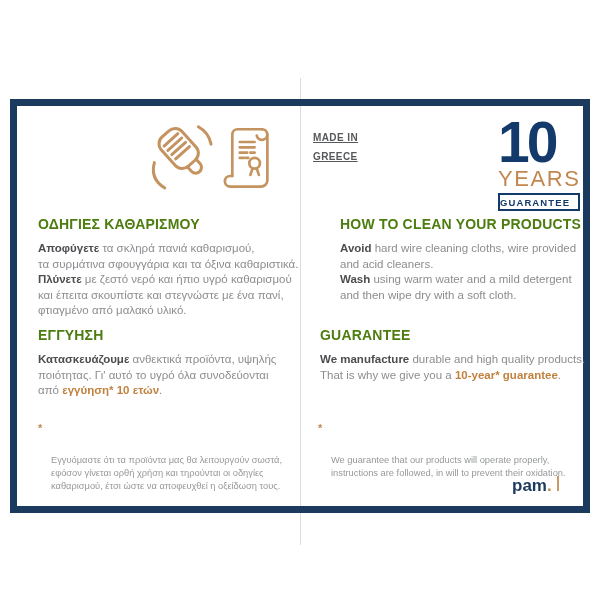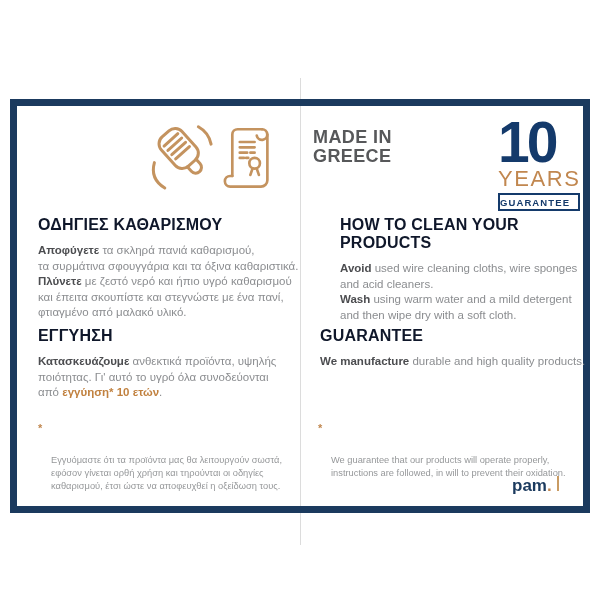--- a/index.html
+++ b/index.html
@@ -6,30 +6,30 @@
   body{
     width:600px;height:600px;position:relative;background:#ffffff;
     font-family:"Liberation Sans","DejaVu Sans",sans-serif;
     overflow:hidden;
   }
   .fold-line{position:absolute;left:300px;top:78px;width:1px;height:467px;background:#dcdcdc;}
   .frame{position:absolute;left:10px;top:99px;width:580px;height:414px;
          border:7px solid #1b3a5e;box-sizing:border-box;}
   
   .icon{position:absolute;}
-  .madein{position:absolute;left:313px;top:128px;font-size:18px;font-weight:bold;
-          color:#57585a;line-height:19px;letter-spacing:.4px;}
+  .madein{position:absolute;left:313px;top:128px;font-size:10px;font-weight:bold;
+          color:#57585a;line-height:19px;letter-spacing:.4px;text-decoration:underline;}
   .badge{position:absolute;left:498px;top:116px;width:82px;text-align:left;}
   .badge .ten{font-size:57px;line-height:52px;font-weight:800;color:#143a6b;letter-spacing:-3px;display:block;}
   .badge .years{display:block;font-size:22px;line-height:22px;color:#c1874f;letter-spacing:1.6px;font-weight:500;margin-top:0px;}
   .badge .gbox{display:block;margin-top:3px;border:2px solid #143a6b;color:#143a6b;
           font-size:9.5px;font-weight:bold;letter-spacing:1.1px;padding:2px 0 1px;}
   
   .sec{position:absolute;width:258px;}
-  .sec h3{margin:0 0 9px 0;font-size:16px;color:#0f172a;letter-spacing:.2px;font-weight:bold;}
+  .sec h3{margin:0 0 9px 0;font-size:14px;color:#4d7c0f;letter-spacing:.2px;font-weight:bold;}
   .line{font-size:11.5px;line-height:15.5px;color:#8b8d90;white-space:nowrap;}
   .line .b{color:#4c4d50;font-weight:bold;}
   .line .a{color:#c1813f;font-weight:bold;}
   
   .foot{position:absolute;display:flex;}
   .foot .mark{color:#c1874f;font-weight:bold;font-size:11px;width:13px;flex:none;}
   .foot .flines{font-size:9.3px;line-height:13px;color:#96989a;margin-top:32px;}
   .foot .flines div{white-space:nowrap;}
   
   .logo{position:absolute;left:512px;top:476px;font-size:17px;font-weight:bold;color:#1b3a5e;
@@ -91,29 +91,30 @@
 
 <div class="sec" style="left:38px;top:327px;">
   <h3>ΕΓΓΥΗΣΗ</h3>
   <div class="line"><span class="b">Κατασκευάζουμε</span><span> ανθεκτικά προϊόντα, υψηλής</span></div>
   <div class="line"><span>ποιότητας. Γι' αυτό το υγρό όλα συνοδεύονται</span></div>
   <div class="line"><span>από </span><span class="a">εγγύηση* 10 ετών</span><span>.</span></div>
 </div>
 
 <div class="sec" style="left:340px;top:216px;">
   <h3>HOW TO CLEAN YOUR PRODUCTS</h3>
-  <div class="line"><span class="b">Avoid</span><span> used wire cleaning cloths, wire sponges</span></div>
+  <div class="line"><span class="b">Avoid</span><span> hard wire cleaning cloths, wire provided</span></div>
   <div class="line"><span>and acid cleaners.</span></div>
   <div class="line"><span class="b">Wash</span><span> using warm water and a mild detergent</span></div>
   <div class="line"><span>and then wipe dry with a soft cloth.</span></div>
 </div>
 
 <div class="sec" style="left:320px;top:327px;">
   <h3>GUARANTEE</h3>
   <div class="line"><span class="b">We manufacture</span><span> durable and high quality products.</span></div>
+  <div class="line"><span>That is why we give you a </span><span class="a">10-year* guarantee</span><span>.</span></div>
 </div>
 
 <div class="foot" style="left:38px;top:422px;width:256px;">
   <span class="mark">*</span>
   <span class="flines">
     <div>Εγγυόμαστε ότι τα προϊόντα μας θα λειτουργούν σωστά,</div>
     <div>εφόσον γίνεται ορθή χρήση και τηρούνται οι οδηγίες</div>
     <div>καθαρισμού, έτσι ώστε να αποφευχθεί η οξείδωση τους.</div>
   </span>
 </div>

